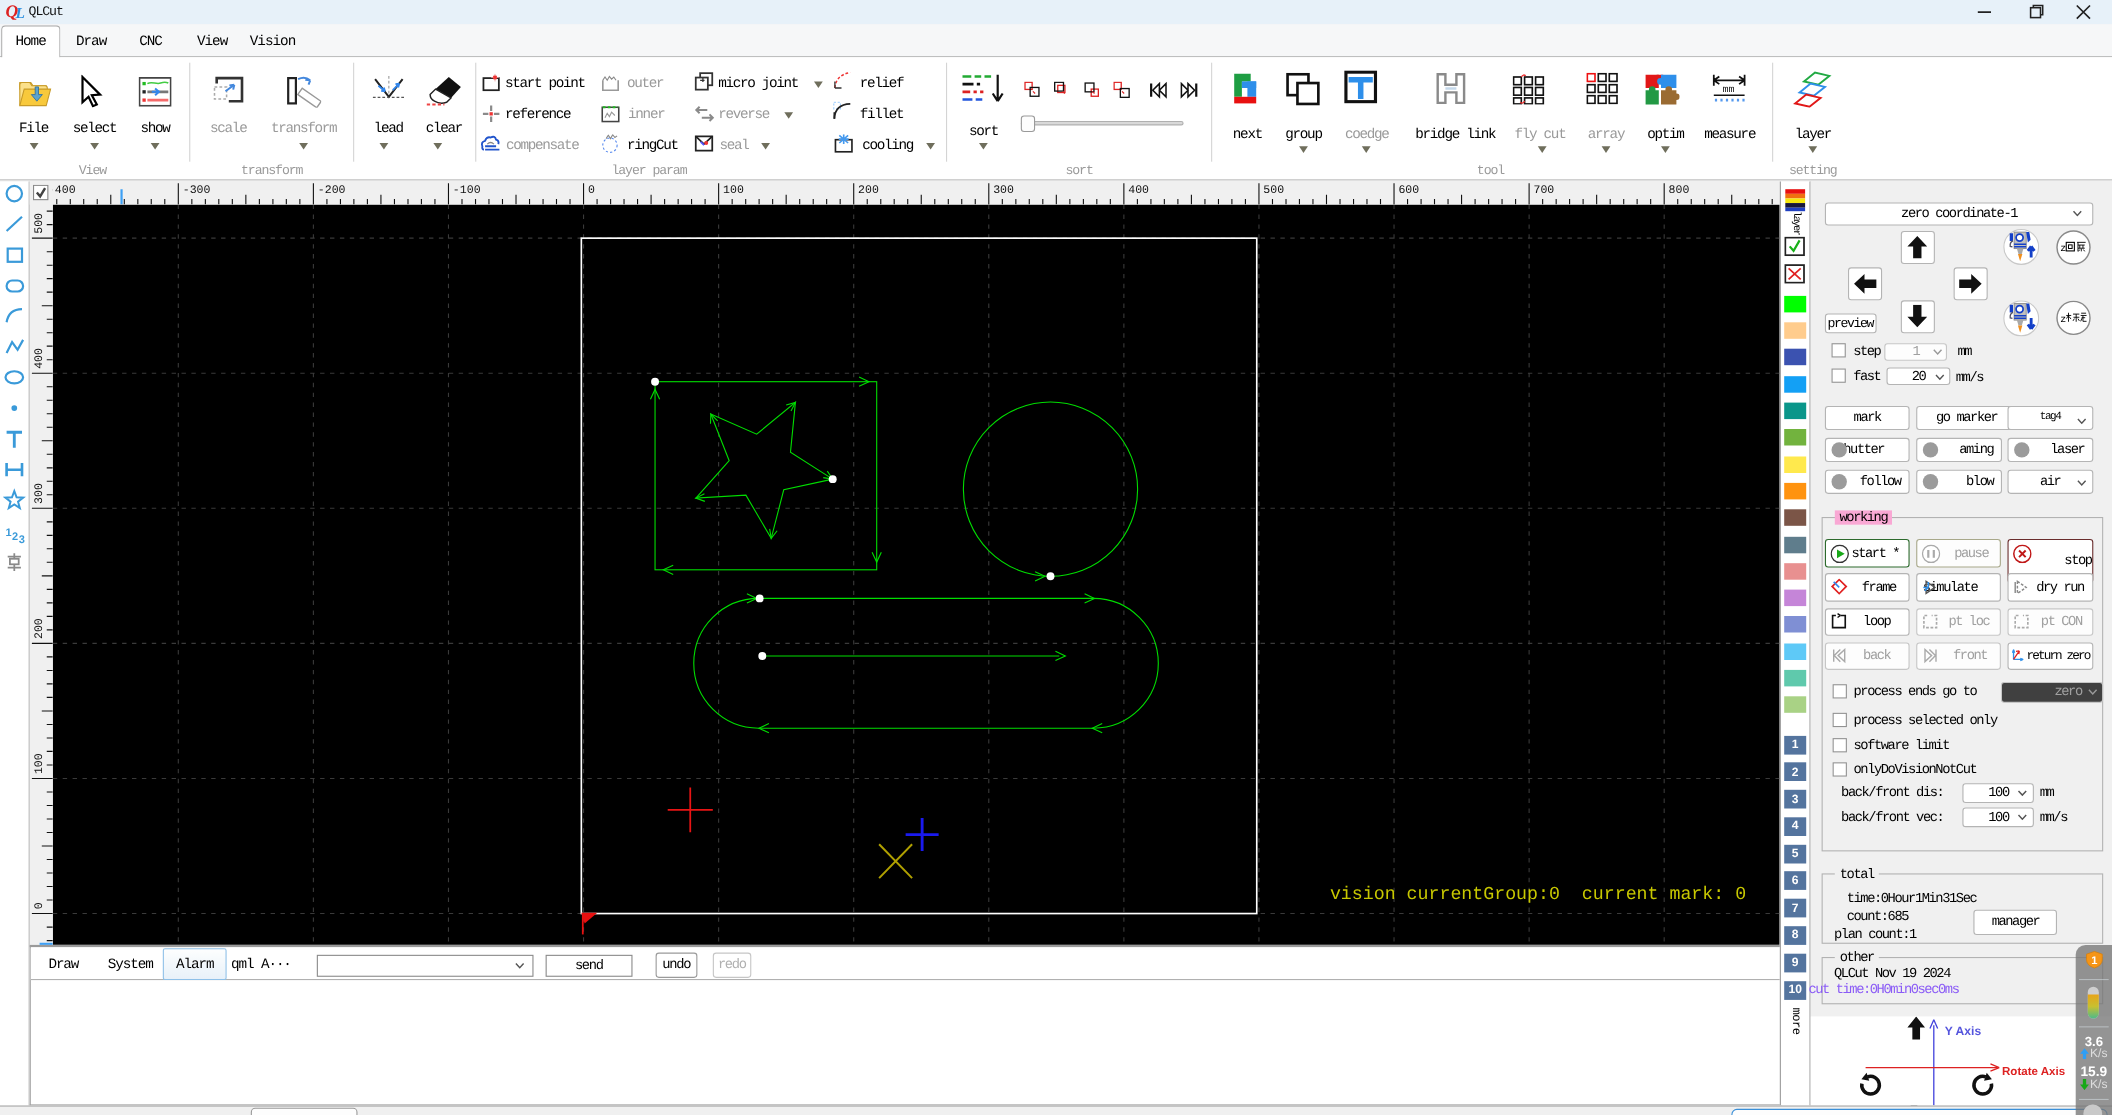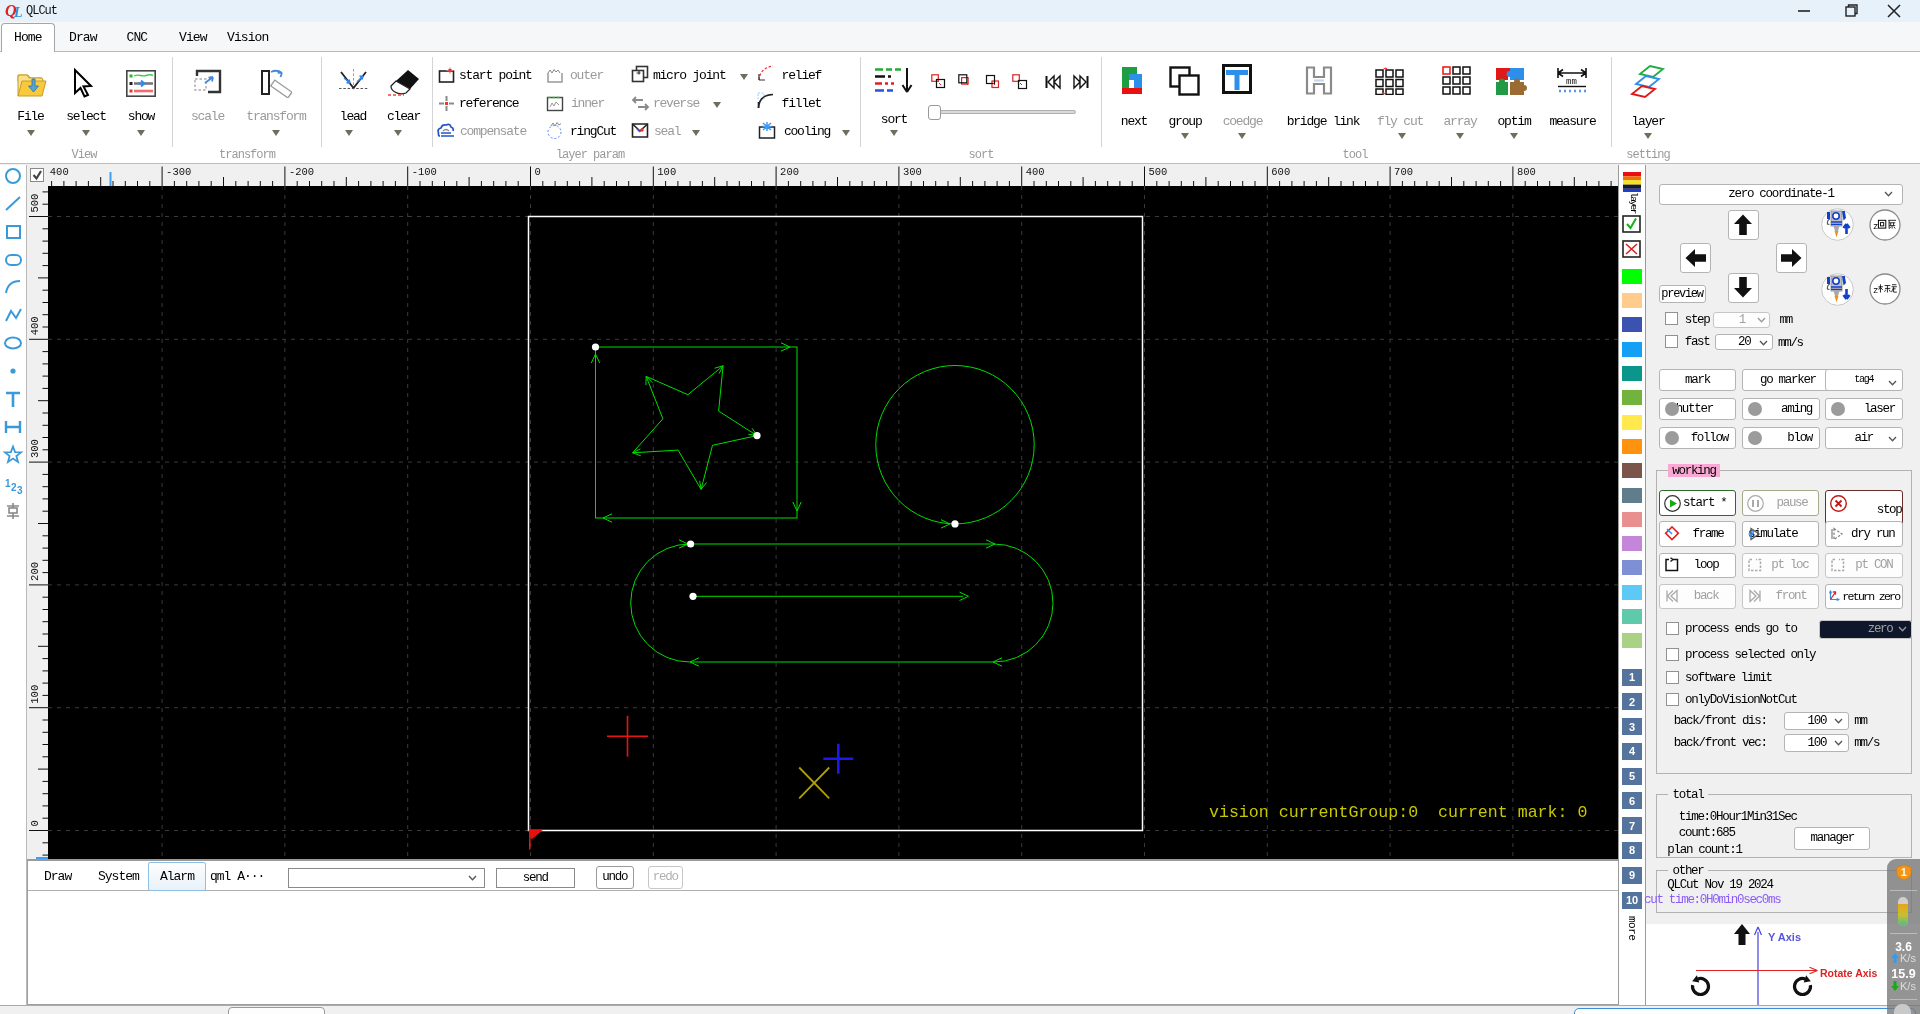--- a/index.html
+++ b/index.html
@@ -804,21 +804,21 @@
     <path d="M13 2.5 V13.5 M3 2.5 L9 8 L3 13.5 Z M7 2.5 L12.5 8 L7 13.5" fill="none" stroke="#aaa" stroke-width="1.3"></path>
   </svg>
 <div class="btn" style="left:1825px;top:583.7px;width:77.5px;height:25.3px;justify-content:flex-end;padding-right:2px;letter-spacing:-1.7px;font-size:11.5px">return zero</div>
 <svg class="a" style="left:1827px;top:589px" width="14" height="14" viewBox="0 0 16 16">
     <path d="M4 2 V12 M4 12 H14" stroke="#2e8fea" stroke-width="1.4" fill="none"></path>
     <path d="M4 2 L2.8 5 M4 2 L5.2 5 M14 12 L11 10.8 M14 12 L11 13.2" stroke="#2e8fea" stroke-width="1.2" fill="none"></path>
     <path d="M10 3 L4 12 M10 3 l-3.5 0.5 M10 3 l-0.5 3.5" stroke="#e02020" stroke-width="1.3" fill="none"></path>
   </svg>
 <div class="chk" style="left:1666.2px;top:622px;width:13px;height:13px;"></div>
 <div class="rtxt" style="left:1685px;top:622px">process ends go to</div>
-<div class="btn dis" style="left:1818.5px;top:619.5px;width:93px;height:19.5px;justify-content:flex-end;padding-right:18px;background:#0f172a">zero</div>
+<div class="btn dis" style="left:1818.5px;top:619.5px;width:93px;height:19.5px;justify-content:flex-end;padding-right:18px;background:#404040">zero</div>
 <svg class="a" style="left:1898px;top:626px" width="9" height="6" viewBox="0 0 9 6">
     <path d="M1 1 L4.5 4.8 L8 1" stroke="#999" stroke-width="1.3" fill="none"></path>
   </svg>
 <div class="chk" style="left:1666.2px;top:648px;width:13px;height:13px;"></div>
 <div class="rtxt" style="left:1685px;top:648px">process selected only</div>
 <div class="chk" style="left:1666.2px;top:670.5px;width:13px;height:13px;"></div>
 <div class="rtxt" style="left:1685px;top:670.5px">software limit</div>
 <div class="chk" style="left:1666.2px;top:692.9px;width:13px;height:13px;"></div>
 <div class="rtxt" style="left:1685px;top:692.9px">onlyDoVisionNotCut</div>
 <div class="rtxt" style="left:1673.7px;top:713.5px">back/front dis:</div>

